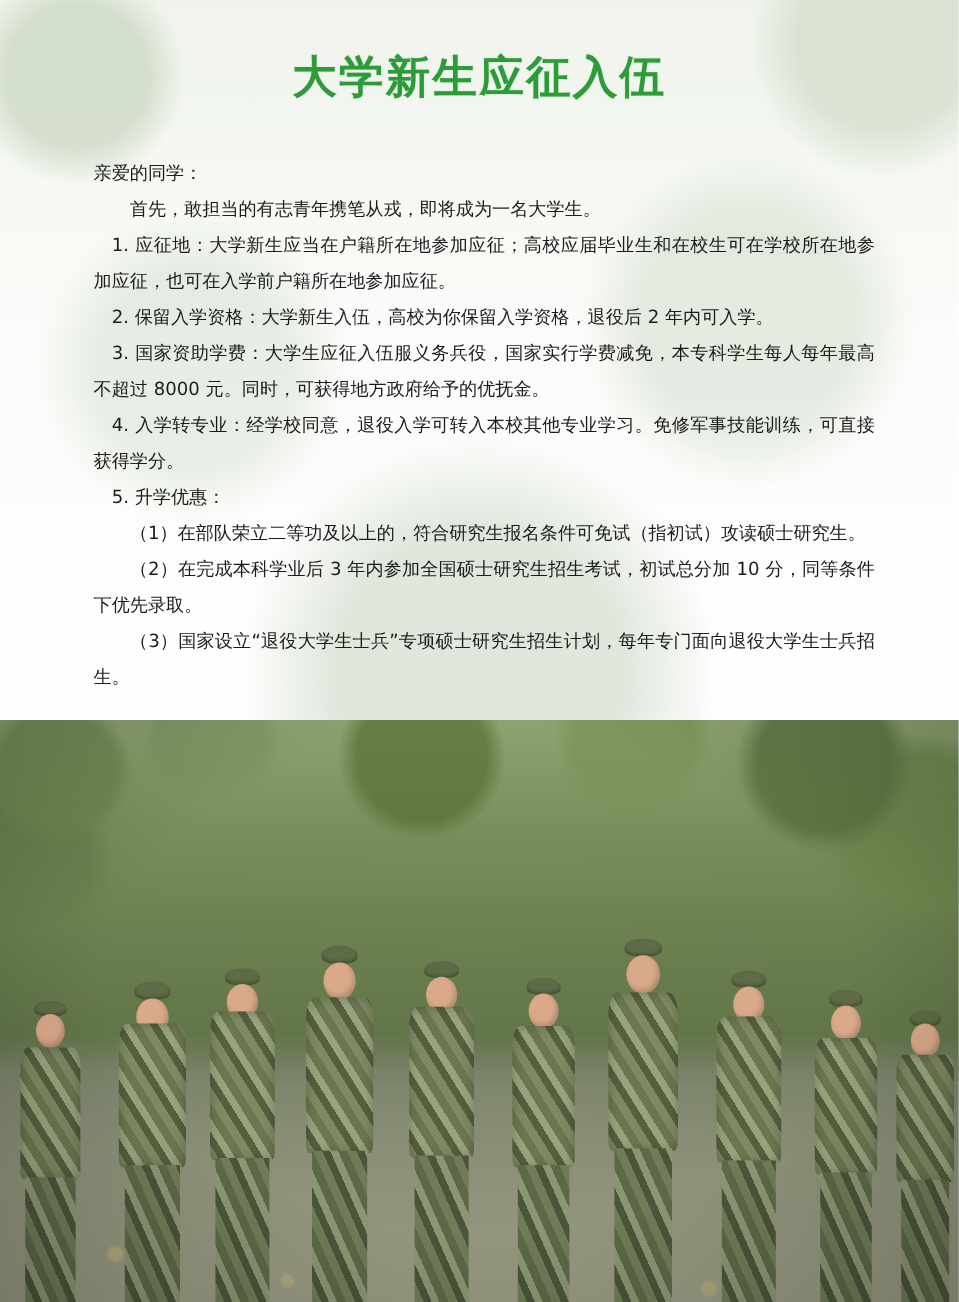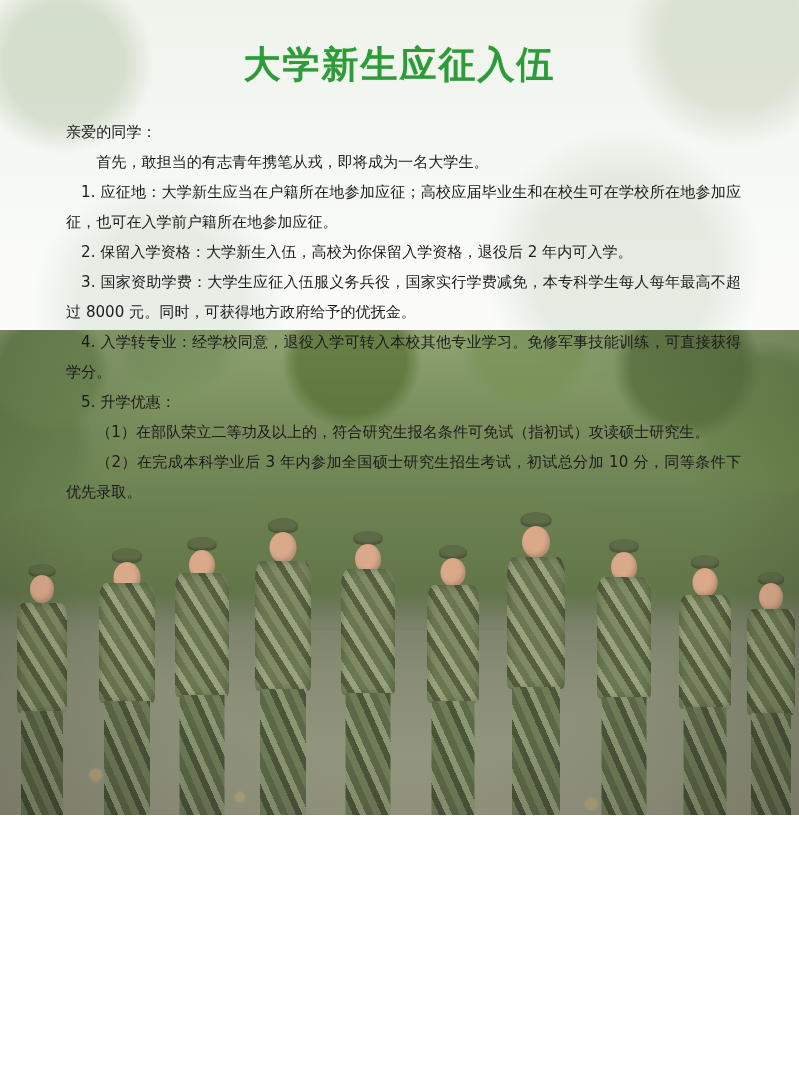--- a/index.html
+++ b/index.html
@@ -10,21 +10,21 @@
     width: 799px;
     height: 1085px;
     background: #ffffff;
     font-family: "Liberation Sans", sans-serif;
     overflow: hidden;
     position: relative;
   }
   .page {
     position: relative;
     width: 799px;
-    height: 815px;
+    height: 1085px;
     background: #ffffff;
     overflow: hidden;
   }
   
   .bg-texture {
     position: absolute;
     left: 0; top: 0;
     width: 799px;
     height: 640px;
     background:
@@ -46,21 +46,21 @@
     line-height: 1.15;
     font-weight: bold;
     letter-spacing: 2px;
     color: #2e9b3a;
     text-shadow: 0 0 1px rgba(46,155,58,0.4);
     font-family: "DejaVu Sans", "Liberation Sans", sans-serif;
   }
   .body-text {
     position: relative;
     z-index: 3;
-    margin: 0;
+    margin: 12px;
     padding: 30px 58px 0 66px;
     font-size: 15.1px;
     line-height: 30px;
     color: #1b1b1b;
     text-align: justify;
     font-family: "DejaVu Sans", "Liberation Sans", sans-serif;
   }
   .body-text p {
     margin: 0;
   }
@@ -176,20 +176,21 @@
   <div class="body-text">
     <p class="noindent">亲爱的同学：</p>
     <p class="indent1">首先，敢担当的有志青年携笔从戎，即将成为一名大学生。</p>
     <p class="indent-item">1. 应征地：大学新生应当在户籍所在地参加应征；高校应届毕业生和在校生可在学校所在地参加应征，也可在入学前户籍所在地参加应征。</p>
     <p class="indent-item">2. 保留入学资格：大学新生入伍，高校为你保留入学资格，退役后 2 年内可入学。</p>
     <p class="indent-item">3. 国家资助学费：大学生应征入伍服义务兵役，国家实行学费减免，本专科学生每人每年最高不超过 8000 元。同时，可获得地方政府给予的优抚金。</p>
     <p class="indent-item">4. 入学转专业：经学校同意，退役入学可转入本校其他专业学习。免修军事技能训练，可直接获得学分。</p>
     <p class="indent-item">5. 升学优惠：</p>
     <p class="indent-sub">（1）在部队荣立二等功及以上的，符合研究生报名条件可免试（指初试）攻读硕士研究生。</p>
     <p class="indent-sub">（2）在完成本科学业后 3 年内参加全国硕士研究生招生考试，初试总分加 10 分，同等条件下优先录取。</p>
+    <p class="indent-sub">（3）国家设立“退役大学生士兵”专项硕士研究生招生计划，每年专门面向退役大学生士兵招生。</p>
   </div>
 
   <div class="photo">
     <div class="foliage"></div>
     <div class="road"></div>
     <div class="road-spots"></div>
 
     <div class="crowd">
 
       <div class="person" style="left:96px; width:62px; height:300px;">

